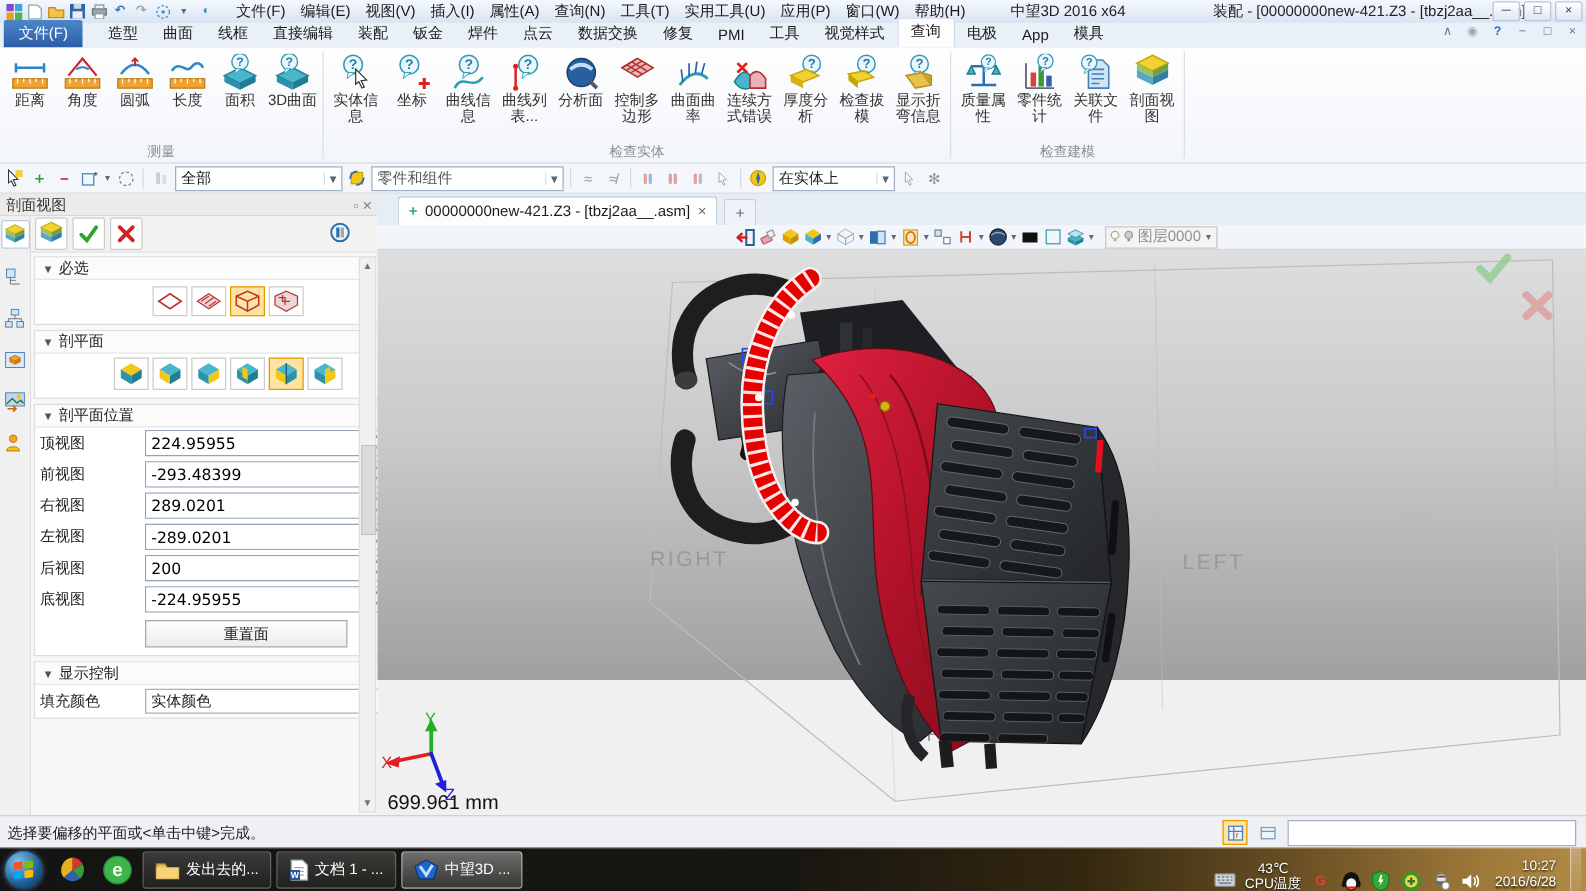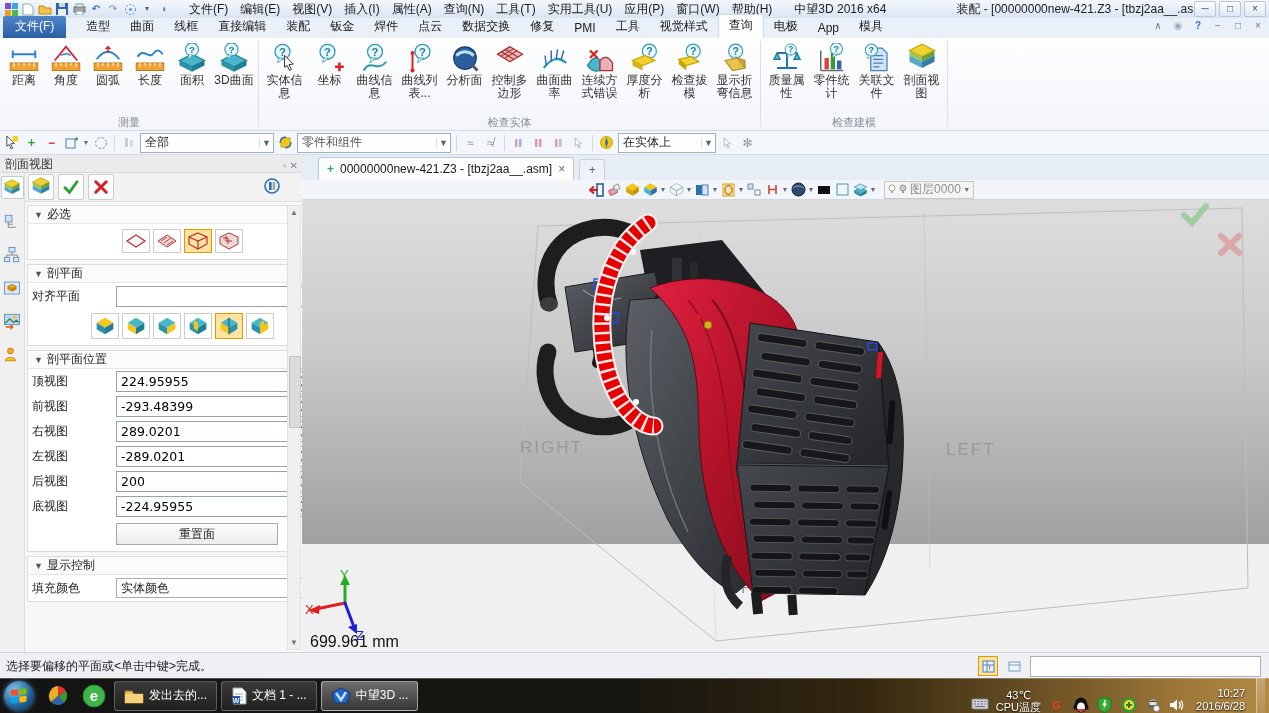--- a/index.html
+++ b/index.html
@@ -3,21 +3,21 @@
 <meta charset="utf-8">
 <style>
   html,body{margin:0;padding:0;background:#444;}
   .screen{position:relative;width:1269px;height:713px;overflow:hidden;font-family:"Liberation Sans","DejaVu Sans",sans-serif;font-size:12px;color:#1a1a1a;background:#f0f0f0;}
   
   .titlebar{position:absolute;left:0;top:0;width:1269px;height:18px;background:linear-gradient(#f4f8fd,#d9e4f3);border-bottom:1px solid #c3d2e6;display:flex;align-items:center;}
   .qat{display:flex;align-items:center;gap:3px;padding:0 4px;}
   .qicon{width:14px;height:14px;display:inline-flex;align-items:center;justify-content:center;font-size:10px;line-height:1;}
   .menubar{display:flex;margin-left:8px;}
   .menuitem{padding:1px 6px;cursor:default;}
-  .title-text{margin-left:16px;white-space:nowrap;color:#222;}
+  .title-text{margin-left:30px;white-space:nowrap;color:#222;}
   .title-doc{margin-left:70px;white-space:nowrap;color:#222;}
   .win-controls{position:absolute;right:3px;top:1px;display:flex;gap:3px;}
   .winbtn{width:20px;height:14px;font-size:10px;line-height:14px;text-align:center;color:#345;border:1px solid #b9c7da;border-radius:2px;background:linear-gradient(#fff,#dde7f3);}
   
   .ribbon-tabs{position:absolute;left:0;top:18px;width:1269px;height:20px;background:#eaf0f8;border-bottom:1px solid #cfd8e4;display:flex;align-items:flex-end;}
   .rtab{padding:2px 10px 3px;margin-top:1px;white-space:nowrap;cursor:default;}
   .rtab.file{background:linear-gradient(#4d86c8,#2a5da5);color:#fff;border-radius:2px 2px 0 0;margin-left:3px;margin-right:10px;padding:2px 12px 3px;}
   .rtab.active{background:#fdfdfe;border:1px solid #cfd8e4;border-bottom:1px solid #fdfdfe;border-radius:2px 2px 0 0;}
   .ribbon-minis{position:absolute;right:4px;top:2px;display:flex;gap:6px;color:#678;font-size:10px;}
   .rmini{width:14px;text-align:center;}
@@ -611,28 +611,20 @@
               <svg width="22" height="18">
                 <polygon points="11,1 20,5 20,12 11,17 2,12 2,5" fill="#e8d8d8" stroke="#c03030"></polygon>
                 <path d="M5 6 h5 v6 M8 4 v5 h6" stroke="#c03030" stroke-width="1" fill="none"></path>
               </svg>
             </span>
         </div>
       </div>
 
       <div class="sect">
         <div class="sect-h"><span class="tri">▼</span><span>剖平面</span></div>
-        <div class="prow">
-          <span class="plabel">对齐平面</span>
-          <input class="tinput" value="" style="">
-          <span class="garrow"><svg width="15" height="15">
-                <path d="M7.5 1 v7 M4 5 l3.5 4 3.5-4" stroke="#3a9a28" stroke-width="2.2" fill="none"></path>
-                <path d="M2 12 h11 M2 12 v2 M13 12 v2" stroke="#8aa860" stroke-width="1.4" fill="none"></path>
-              </svg></span>
-        </div>
         <div class="cubes">
           <span class="cube">
               <svg width="20" height="20" viewBox="0 0 24 24">
                 <polygon points="12,2 22,8 12,14 2,8" fill="#f5c518"></polygon>
                 <polygon points="2,8 12,14 12,22 2,16" fill="#2a93ab"></polygon>
                 <polygon points="12,14 22,8 22,16 12,22" fill="#1e7f93"></polygon>
               </svg>
             </span>
           <span class="cube">
               <svg width="20" height="20" viewBox="0 0 24 24">

